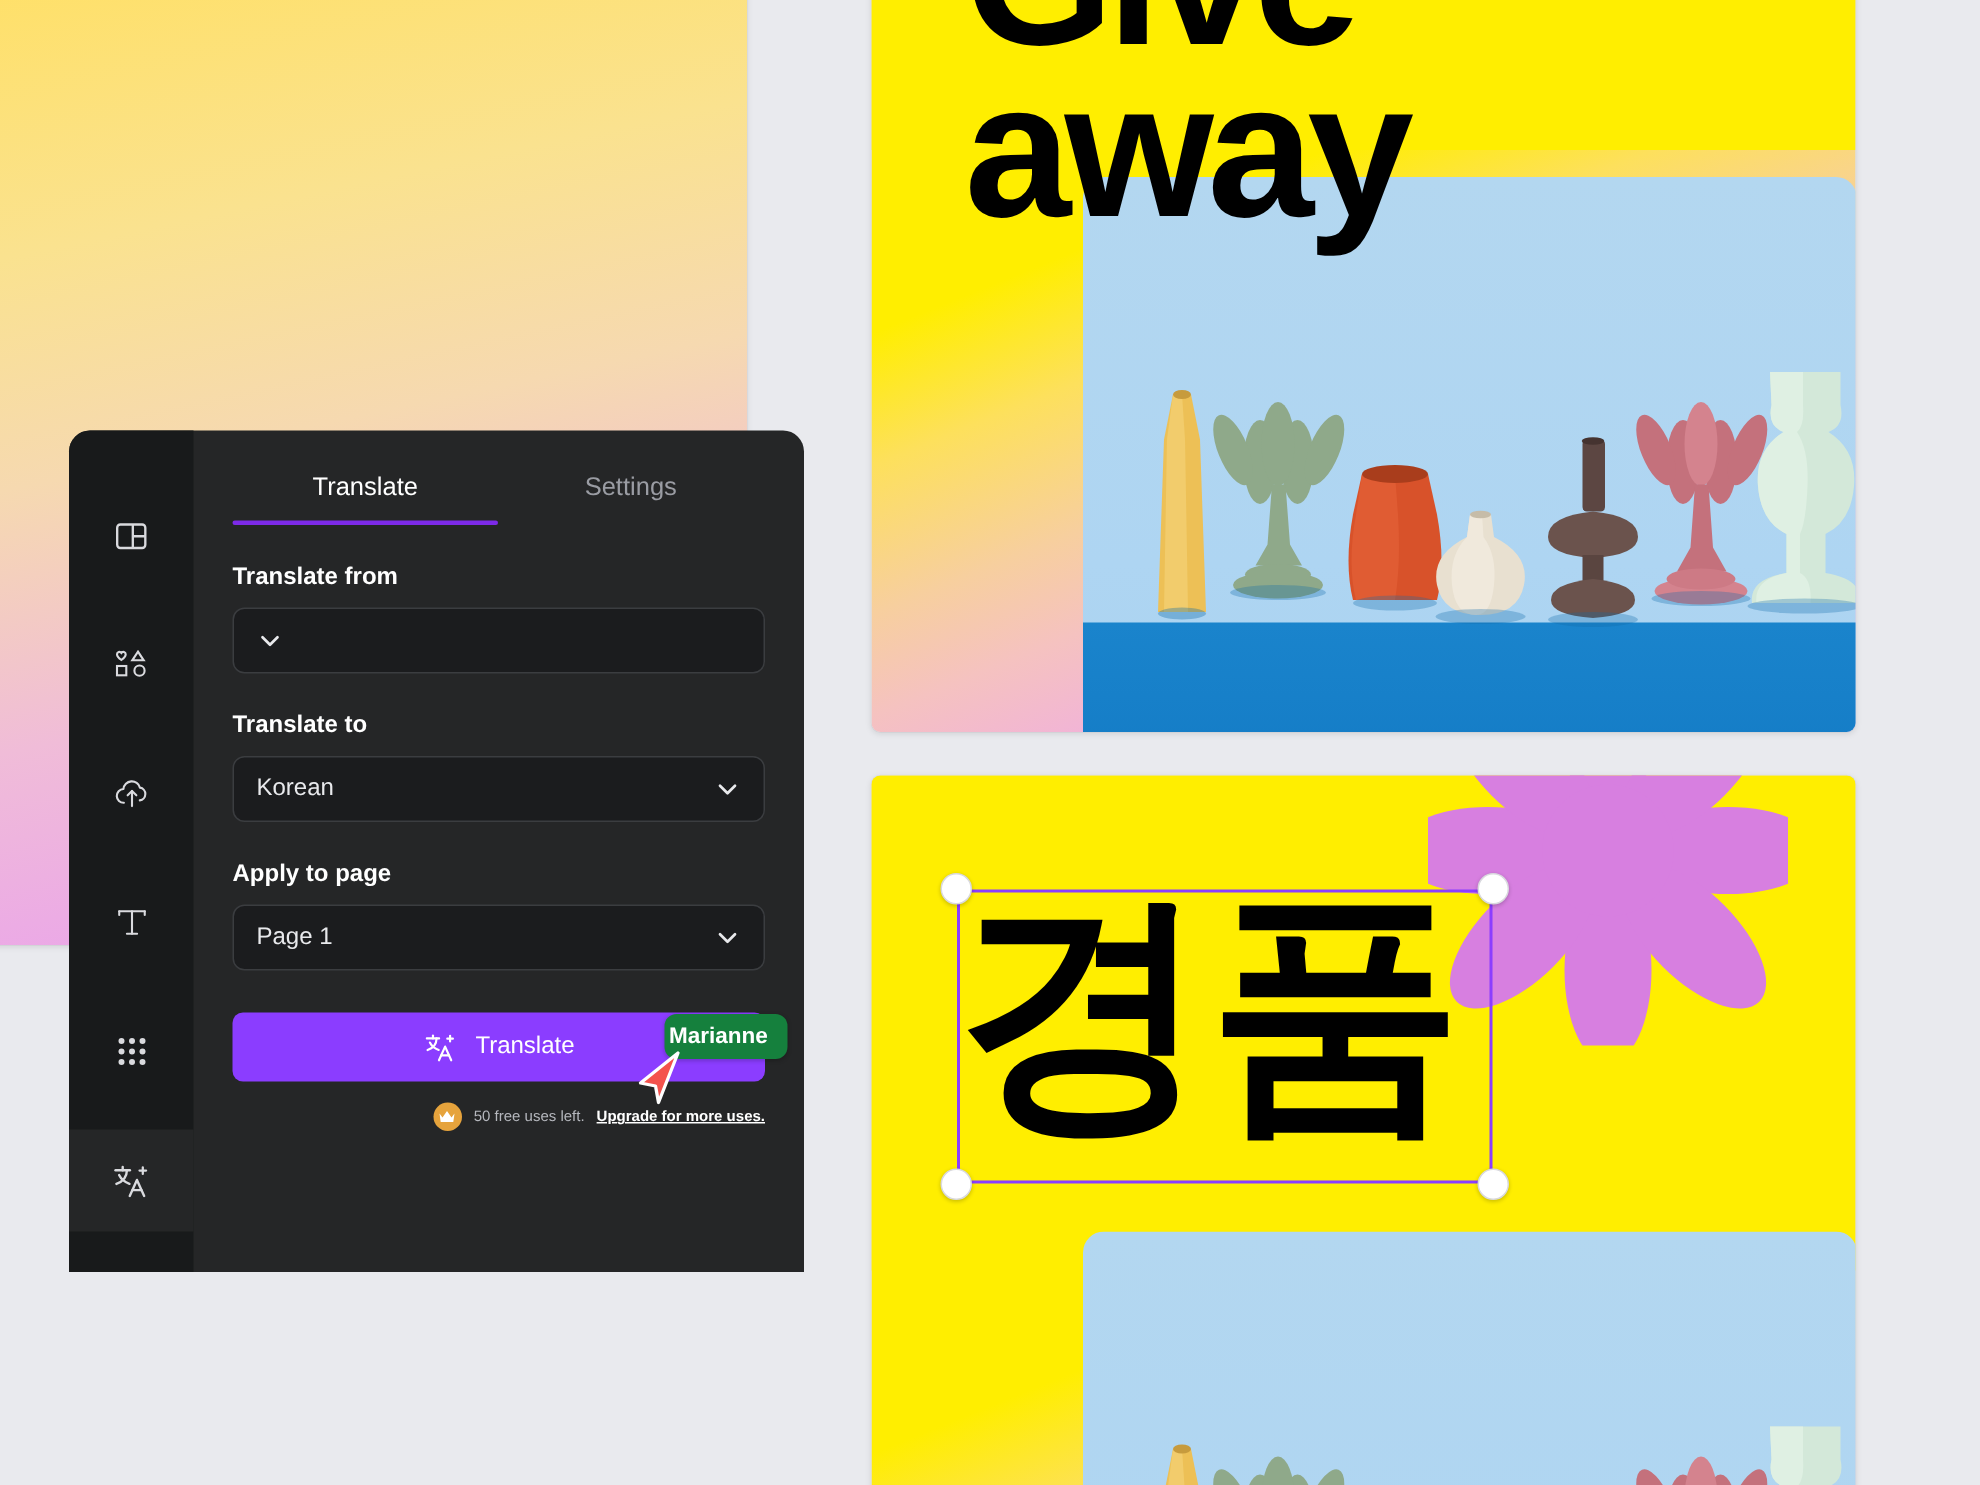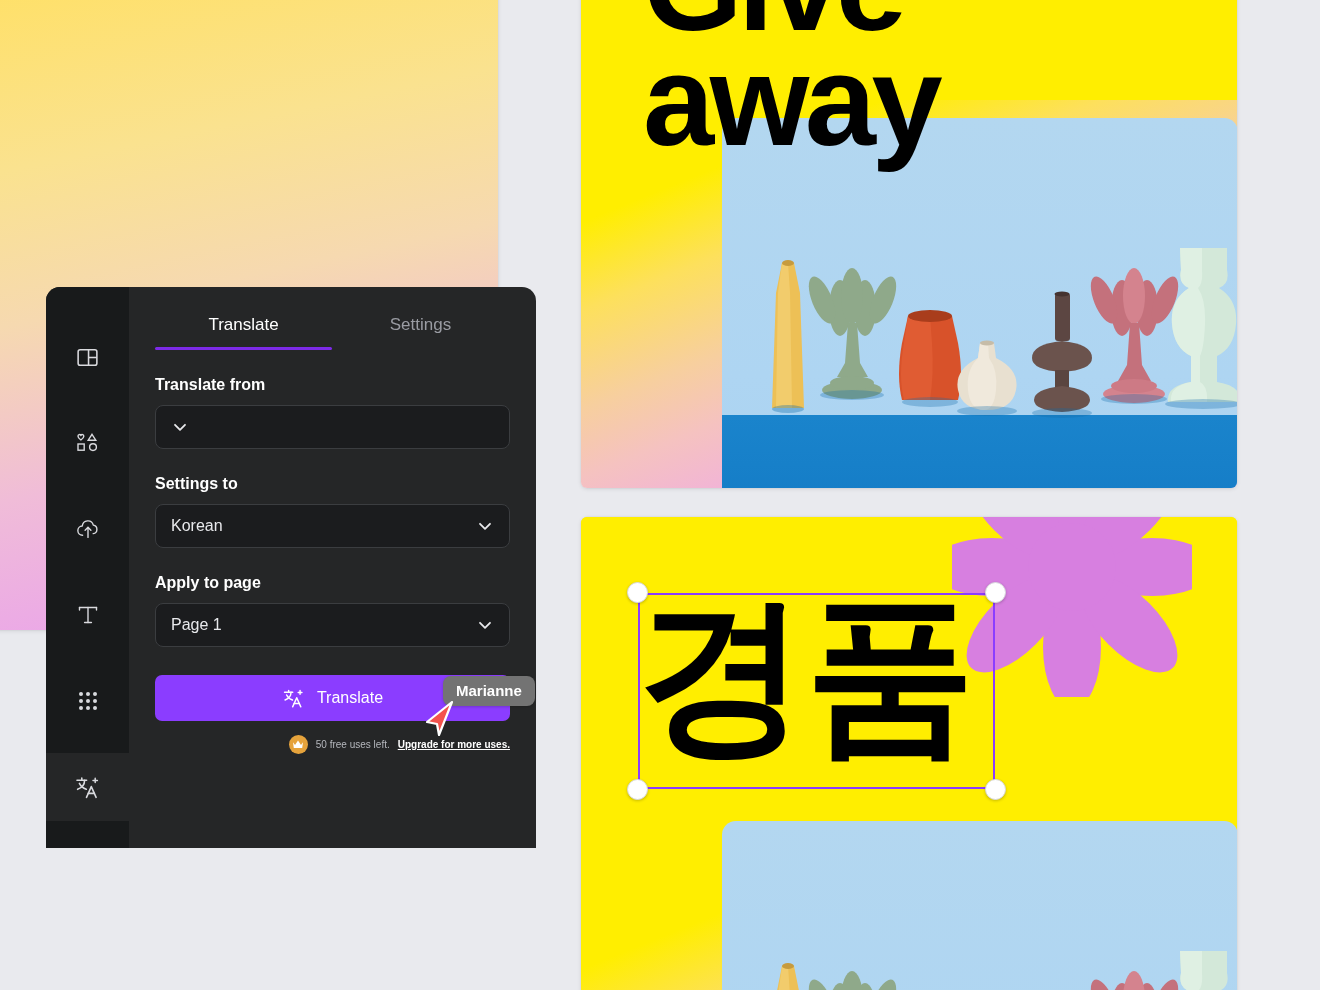--- a/index.html
+++ b/index.html
@@ -197,24 +197,24 @@
   }
   .usage a, .usage .upgrade {
     color: #ffffff; font-weight: bold; text-decoration: underline;
   }
 
   
   .cursor-wrap { position: absolute; left: 424px; top: 676px; }
   .cursor-arrow { position: absolute; left: 0; top: 24px; }
   .cursor-label {
     position: absolute; left: 19px; top: 0;
-    background: #737373;
+    background: #15803d;
     color: #fff;
     font-size: 15px; font-weight: bold;
-    padding: 6px 13px 7px 13px;
+    padding: 6px 13px 7px 3px;
     border-radius: 8px;
     white-space: nowrap;
     box-shadow: 0 1px 3px rgba(0,0,0,0.2);
   }
 </style>
 </head>
 <body>
 
 <div id="root">
 
@@ -452,21 +452,21 @@
         <div class="select">
           <span class="chev">
             <svg width="18" height="18" viewBox="0 0 18 18" fill="none" stroke="currentColor" stroke-width="1.8" stroke-linecap="round" stroke-linejoin="round">
                 <polyline points="4,6.8 9,11.8 14,6.8"></polyline>
               </svg>
           </span>
         </div>
       </div>
 
       <div class="field-group">
-        <div class="field-label">Settings to</div>
+        <div class="field-label">Translate to</div>
         <div class="select">
           <span class="val">Korean</span>
           <span class="chev">
             <svg width="18" height="18" viewBox="0 0 18 18" fill="none" stroke="currentColor" stroke-width="1.8" stroke-linecap="round" stroke-linejoin="round">
                 <polyline points="4,6.8 9,11.8 14,6.8"></polyline>
               </svg>
           </span>
         </div>
       </div>
 

